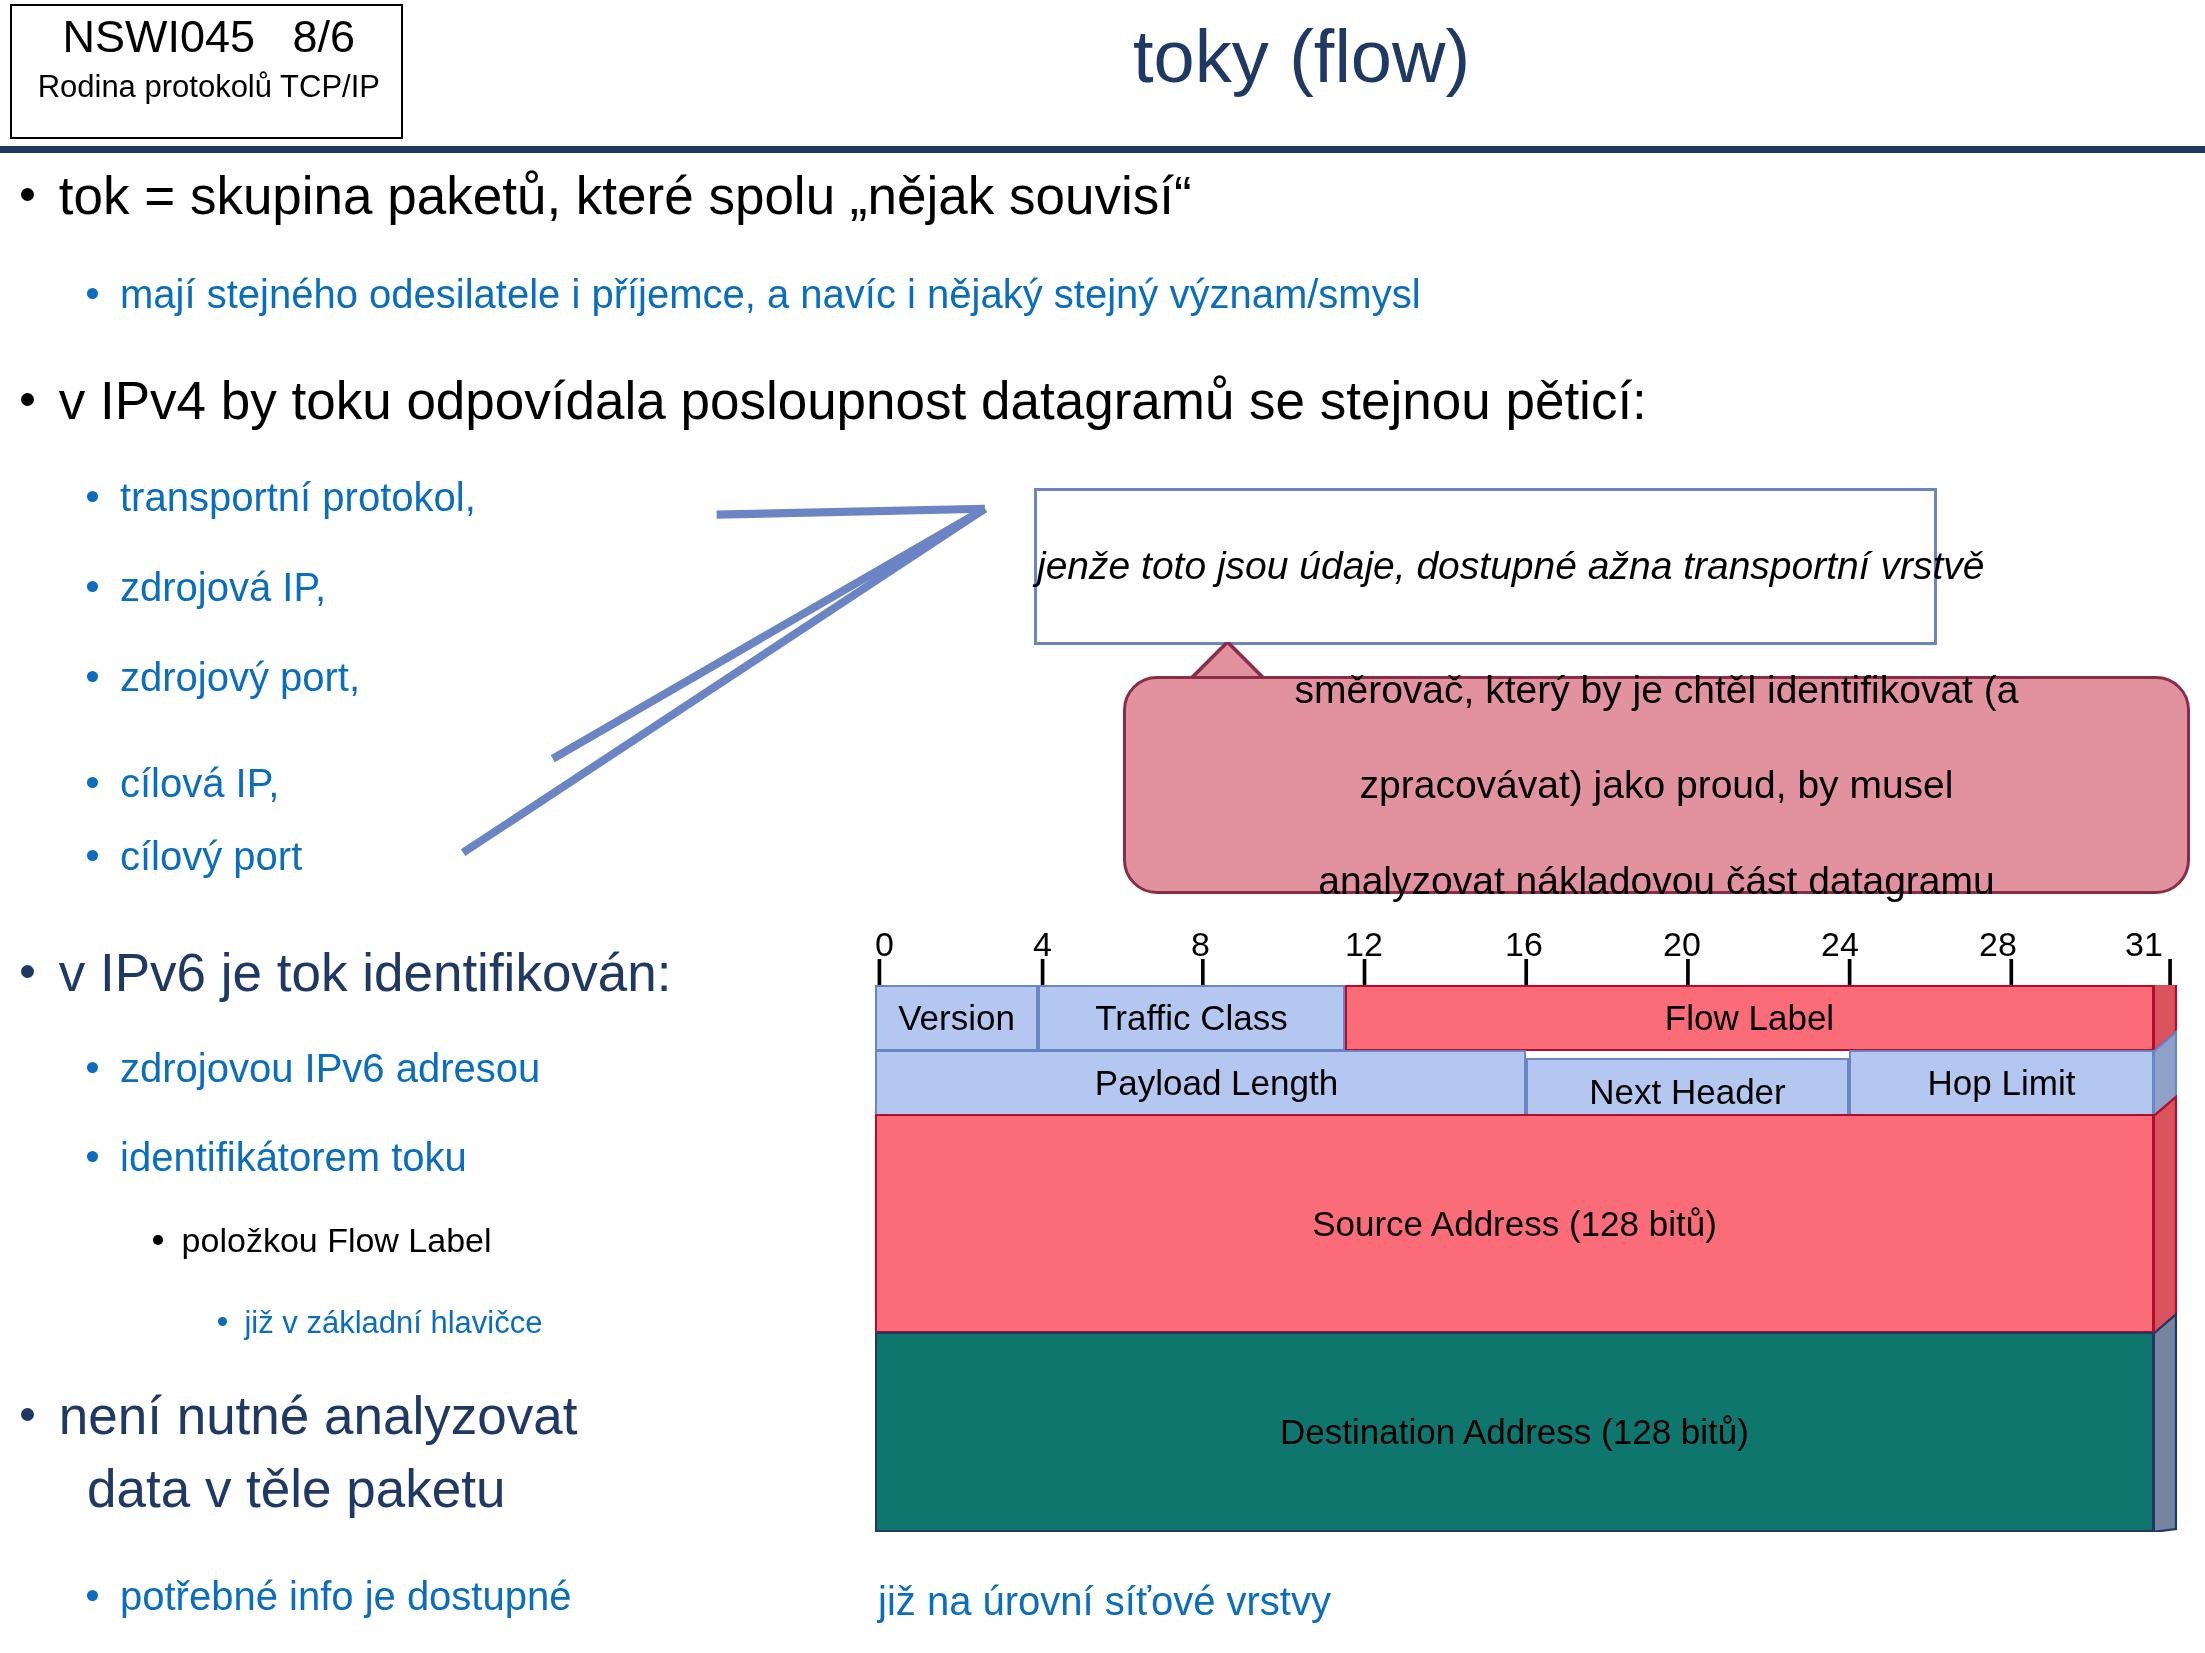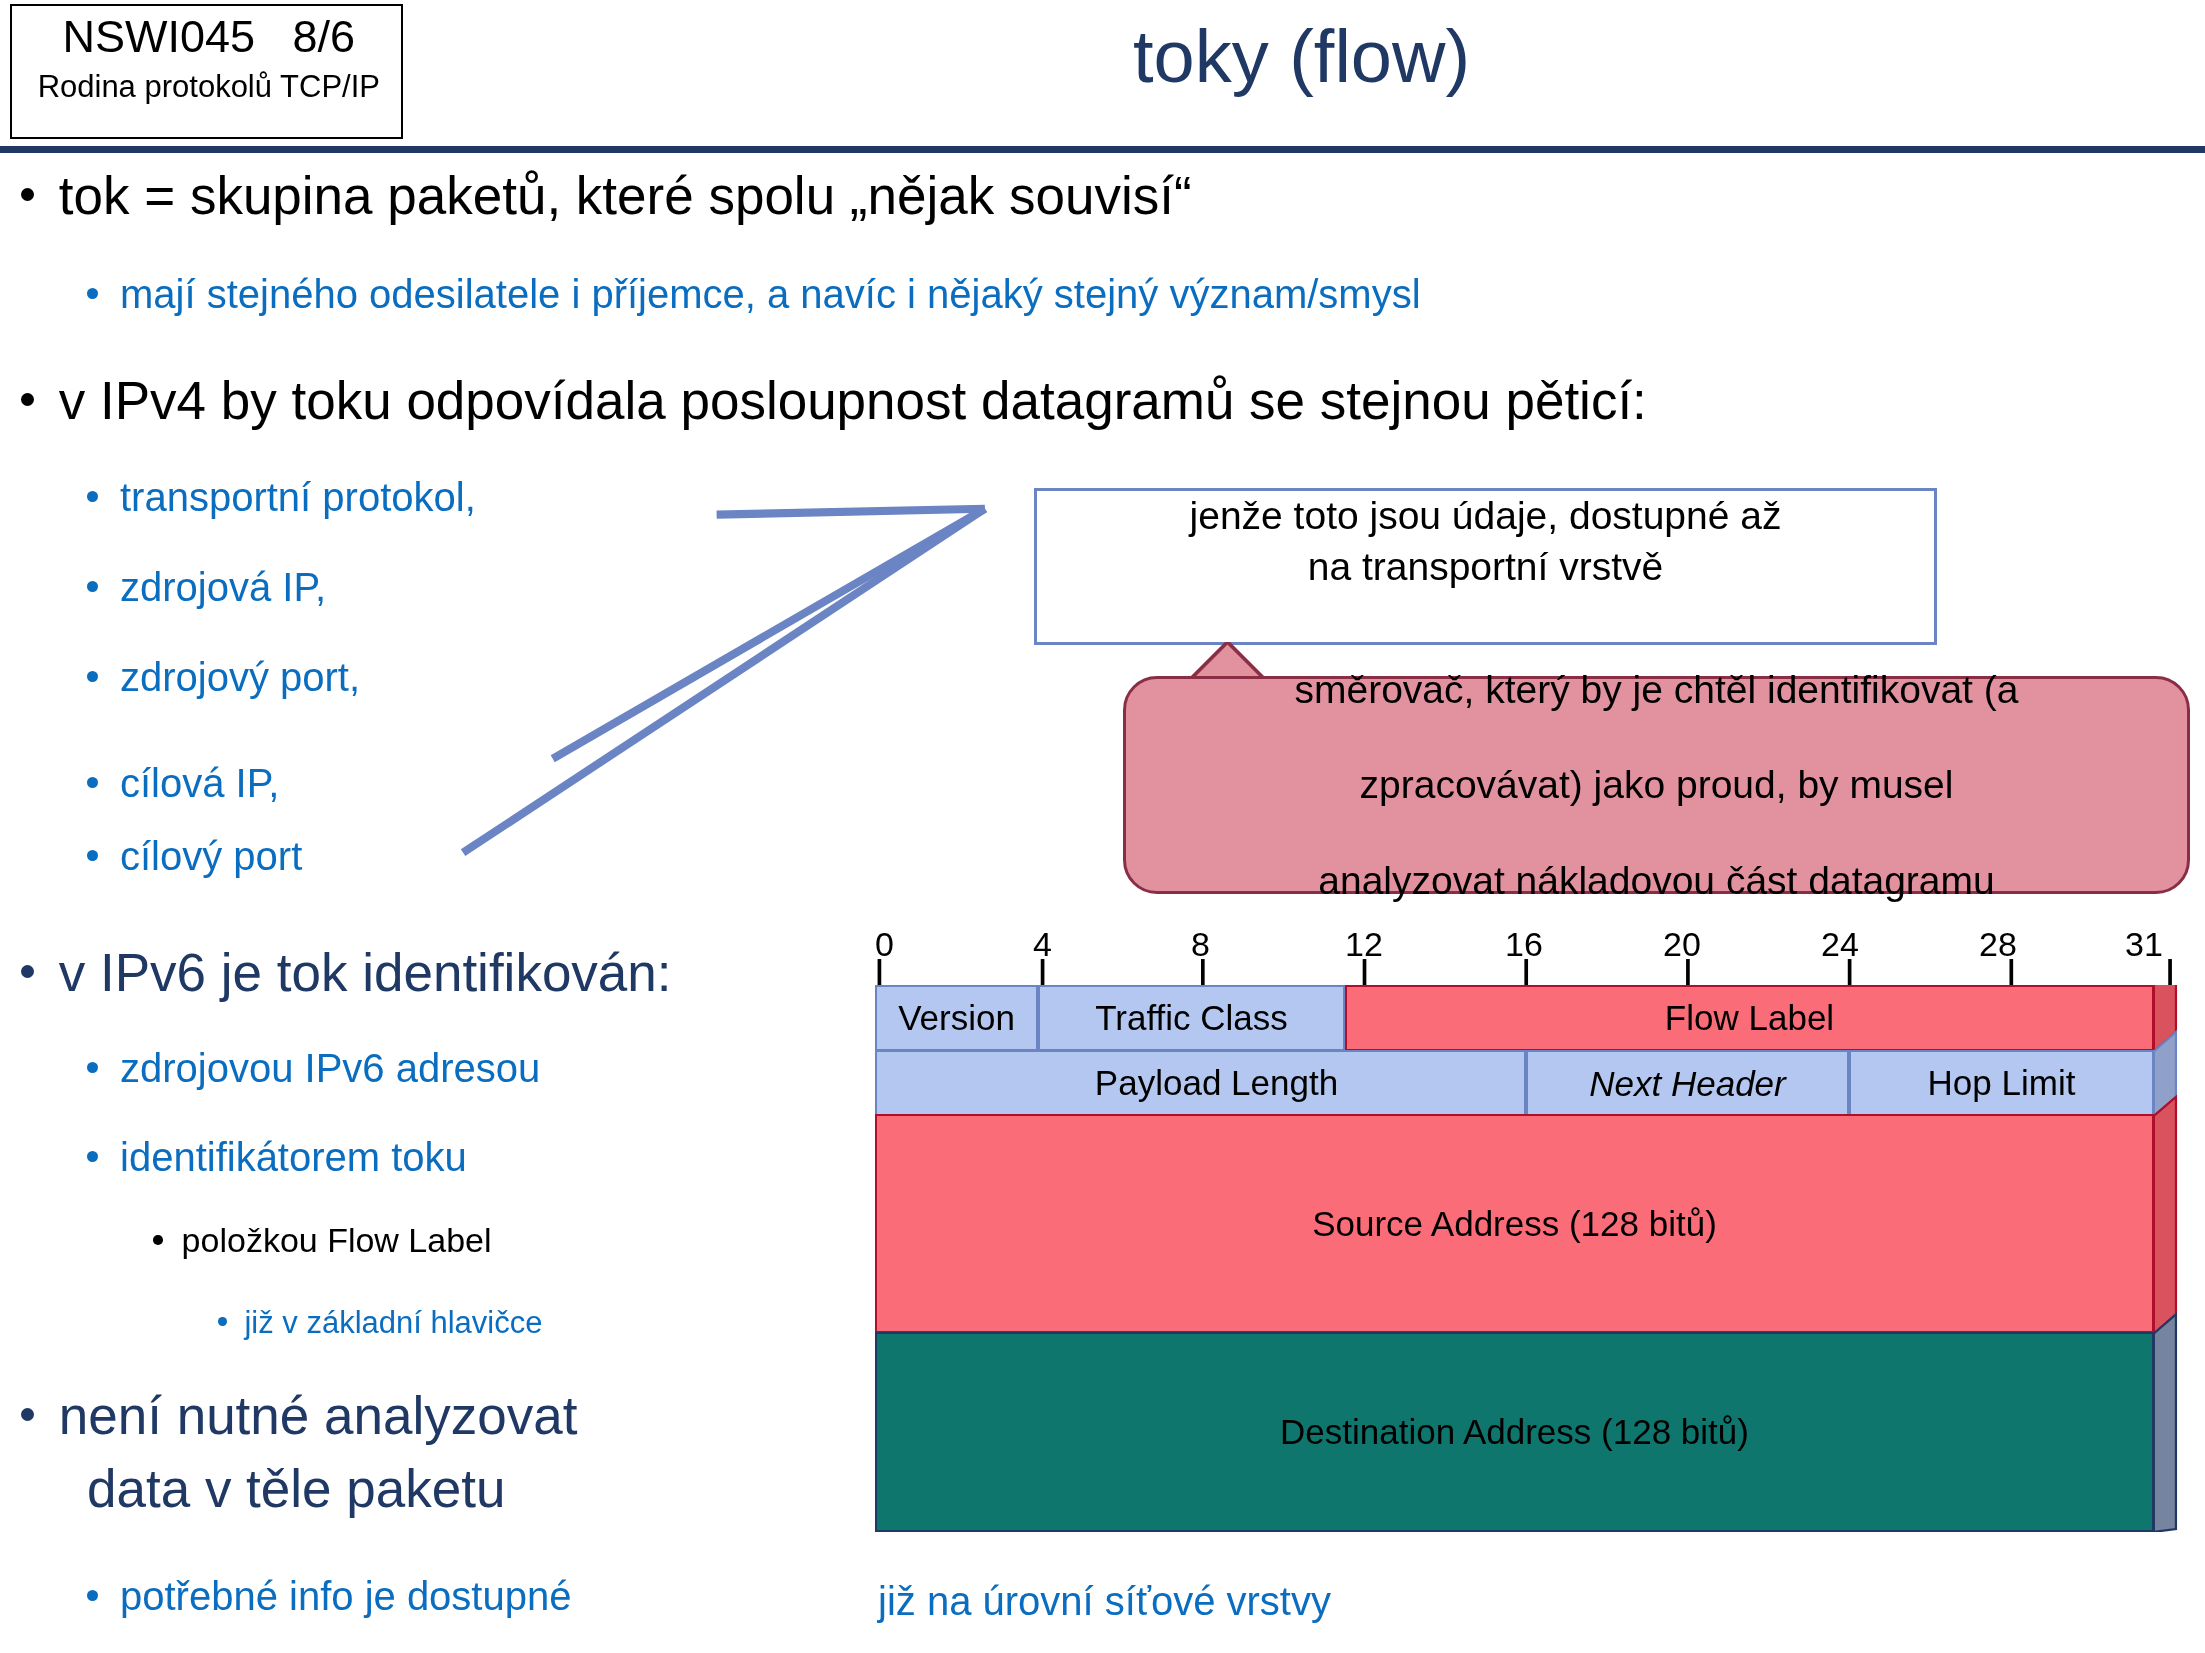--- a/index.html
+++ b/index.html
@@ -41,21 +41,21 @@
   .d1{width:13.2px;height:13.2px;background:#000;margin-right:25px;margin-bottom:10.3px;}
   .d1n{width:13.2px;height:13.2px;background:#1F3864;margin-right:25px;margin-bottom:10.3px;}
   .d2{width:11px;height:11px;background:#0A6DBF;margin-right:22px;margin-bottom:8px;}
   .d3{width:9.6px;height:9.6px;background:#000;margin-right:19px;margin-bottom:6.6px;}
   .d4{width:8.8px;height:8.8px;background:#0A6DBF;margin-right:17.6px;margin-bottom:5.9px;}
 
   
   #callout-box{
     position:absolute;left:1034px;top:488px;width:903px;height:157px;
     border:3.7px solid #6B84C4;background:#fff;box-sizing:border-box;
-    display:flex;flex-direction:column;align-items:center;justify-content:flex-start;
+    display:flex;flex-direction:row;align-items:center;justify-content:space-between;font-style:italic;
   }
   #callout-box .ln{font-size:39px;color:#000;line-height:1.30;white-space:nowrap;}
   #callout-tail{position:absolute;left:1132px;top:642px;width:191px;height:51px;}
 
   #pink-callout{
     position:absolute;left:1123px;top:676px;width:1067px;height:218px;
     background:#E2919F;border:3.7px solid #8A2E45;border-radius:34px;box-sizing:border-box;
     display:flex;flex-direction:column;align-items:center;justify-content:center;gap:44px;
   }
   #pink-callout .ln{font-size:39px;color:#000;line-height:1.32;white-space:nowrap;}
@@ -212,21 +212,21 @@
         <polygon points="1740,90 1770,64 1770,152 1740,178" fill="#8FA0C9" stroke="#6B84C4" stroke-width="3"></polygon>
         <polygon points="1740,178 1770,152 1770,448 1740,474" fill="#D9535F" stroke="#B00E2A" stroke-width="3"></polygon>
         <polygon points="1740,474 1770,448 1770,740 1740,744" fill="#76849F" stroke="#1F3864" stroke-width="3"></polygon>
       </svg>
 
       <div class="fcell cblue" style="left:0px;top:0px;width:163px;height:66px;">Version</div>
       <div class="fcell cblue" style="left:163px;top:0px;width:307px;height:66px;">Traffic Class</div>
       <div class="fcell cred" style="left:470px;top:0px;width:809px;height:66px;">Flow Label</div>
 
       <div class="fcell cblue" style="left:0px;top:65px;width:651px;height:66px;padding-left:32px;">Payload Length</div>
-      <div class="fcell cblue" style="left:651px;top:65px;width:323px;height:68px;font-style:italic;">Next Header</div>
+      <div class="fcell cblue" style="left:651px;top:73px;width:323px;height:68px;">Next Header</div>
       <div class="fcell cblue" style="left:974px;top:65px;width:305px;height:66px;">Hop Limit</div>
 
       <div class="fcell cred" style="left:0px;top:129px;width:1279px;height:219px;">Source Address (128 bitů)</div>
 
       <div class="fcell cgray" style="left:0px;top:347px;width:1279px;height:200px;">Destination Address (128 bitů)</div>
 
     </div>
   </div>
 
 </div>

